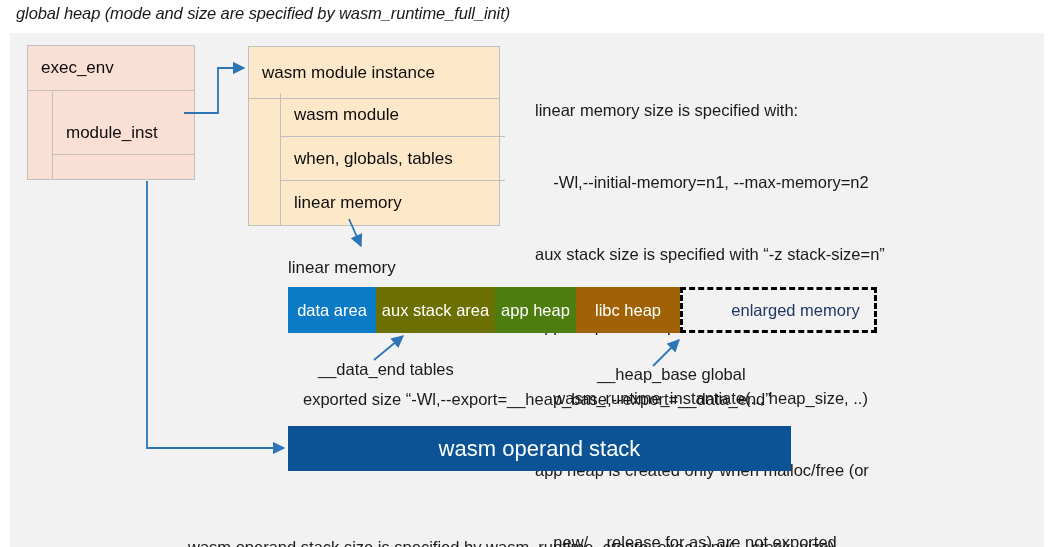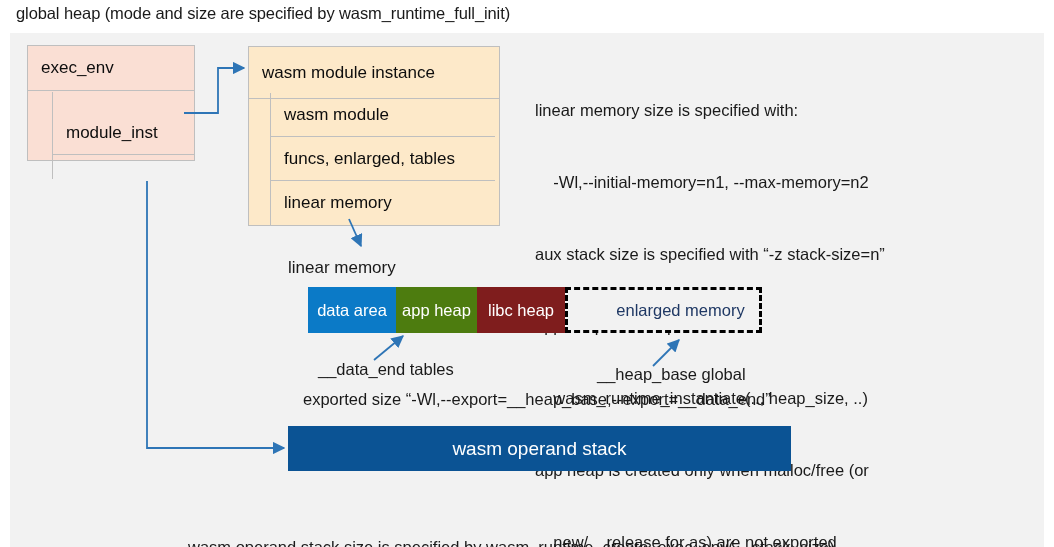--- a/index.html
+++ b/index.html
@@ -23,20 +23,21 @@
   .abs { position: absolute; }
 
   
   #title {
     left: 16px;
     top: 4px;
     font-size: 16.5px;
     color: #1a1a1a;
     letter-spacing: -0.1px;
     white-space: nowrap;
+    font-style: italic;
   }
 
   
   #panel {
     left: 10px;
     top: 33px;
     width: 1034px;
     height: 514px;
     background: #f2f2f2;
   }
@@ -54,21 +55,21 @@
     color: #0d0d0d;
     white-space: nowrap;
   }
   .row-label { padding-left: 13px; }
 
   
   #exec-env {
     left: 27px;
     top: 45px;
     width: 168px;
-    height: 116px;
+    height: 135px;
     background: #fadfd4;
   }
   #exec-env .hdr {
     height: 45px;
     border-bottom: 1px solid #bfbfbf;
   }
   #exec-env .sub-wrap {
     position: absolute;
     left: 24px;
     top: 46px;
@@ -91,21 +92,21 @@
     width: 252px;
     height: 180px;
     background: #fde9c9;
   }
   #wmi .hdr {
     height: 52px;
     border-bottom: 1px solid #bfbfbf;
   }
   #wmi .sub-wrap {
     position: absolute;
-    left: 21px;
+    left: 31px;
     top: 46px;
     width: 225px;
     height: 132px;
     border-left: 1px solid #bfbfbf;
     box-sizing: border-box;
   }
   #wmi .sub {
     height: 44px;
     box-sizing: border-box;
   }
@@ -169,21 +170,21 @@
   
   #opstack {
     left: 288px;
     top: 426px;
     width: 503px;
     height: 45px;
     background: #0b5394;
     display: flex;
     align-items: center;
     justify-content: center;
-    font-size: 19px;
+    font-size: 22px;
     color: #ffffff;
     white-space: nowrap;
   }
 
   
   #bottom-note {
     left: 188px;
     top: 482px;
     font-size: 16.5px;
     line-height: 26px;
@@ -212,48 +213,51 @@
 
 <div id="wmi" class="abs box-outer" style="background: rgb(253, 233, 201);">
   <div class="row hdr">
     <span class="row-label">wasm module instance</span>
   </div>
   <div class="sub-wrap">
     <div class="row sub bordered">
       <span class="row-label">wasm module</span>
     </div>
     <div class="row sub bordered">
-      <span class="row-label">funcs, enlarged, tables</span>
+      <span class="row-label">when, globals, tables</span>
     </div>
     <div class="row sub">
       <span class="row-label">linear memory</span>
     </div>
   </div>
 </div>
 
 <div id="notes" class="abs">
   <div>linear memory size is specified with:</div>
   <div>    -Wl,--initial-memory=n1, --max-memory=n2</div>
   <div>aux stack size is specified with “-z stack-size=n”</div>
   <div>app heap size is specified with:</div>
   <div>    wasm_runtime_instantiate(.., heap_size, ..)</div>
   <div>app heap is created only when malloc/free (or</div>
   <div>__new/__release for as) are not exported</div>
 </div>
 
 <div id="linmem-label" class="abs">linear memory</div>
 
 <div id="membar" class="abs">
-  <div class="seg" style="width: 88px; background: rgb(11, 122, 199); margin-left: 20px;">
+  <div class="seg" style="width: 88px; background: rgb(11, 122, 199);">
     <span>data area</span>
+  </div>
+  <div class="seg" style="width: 119px; background: rgb(107, 112, 0);">
+    <span>aux stack area</span>
   </div>
   <div class="seg" style="width: 81px; background: #4d7c0f;">
     <span>app heap</span>
   </div>
-  <div class="seg" style="width: 88px; background: #7f1d1d;">
+  <div class="seg" style="width: 104px; background: #a16207;">
     <span>libc heap</span>
   </div>
   <div class="seg dashed" style="width: 197px; background: rgb(242, 242, 242); color: rgb(31, 56, 100);">
     <span>enlarged memory</span>
   </div>
 </div>
 
 <div id="data-end-lbl" class="abs annot">__data_end tables</div>
 <div id="heap-base-lbl" class="abs annot">__heap_base global</div>
 <div id="exported-lbl" class="abs annot">exported size “-Wl,--export=__heap_base,--export=__data_end”</div>

